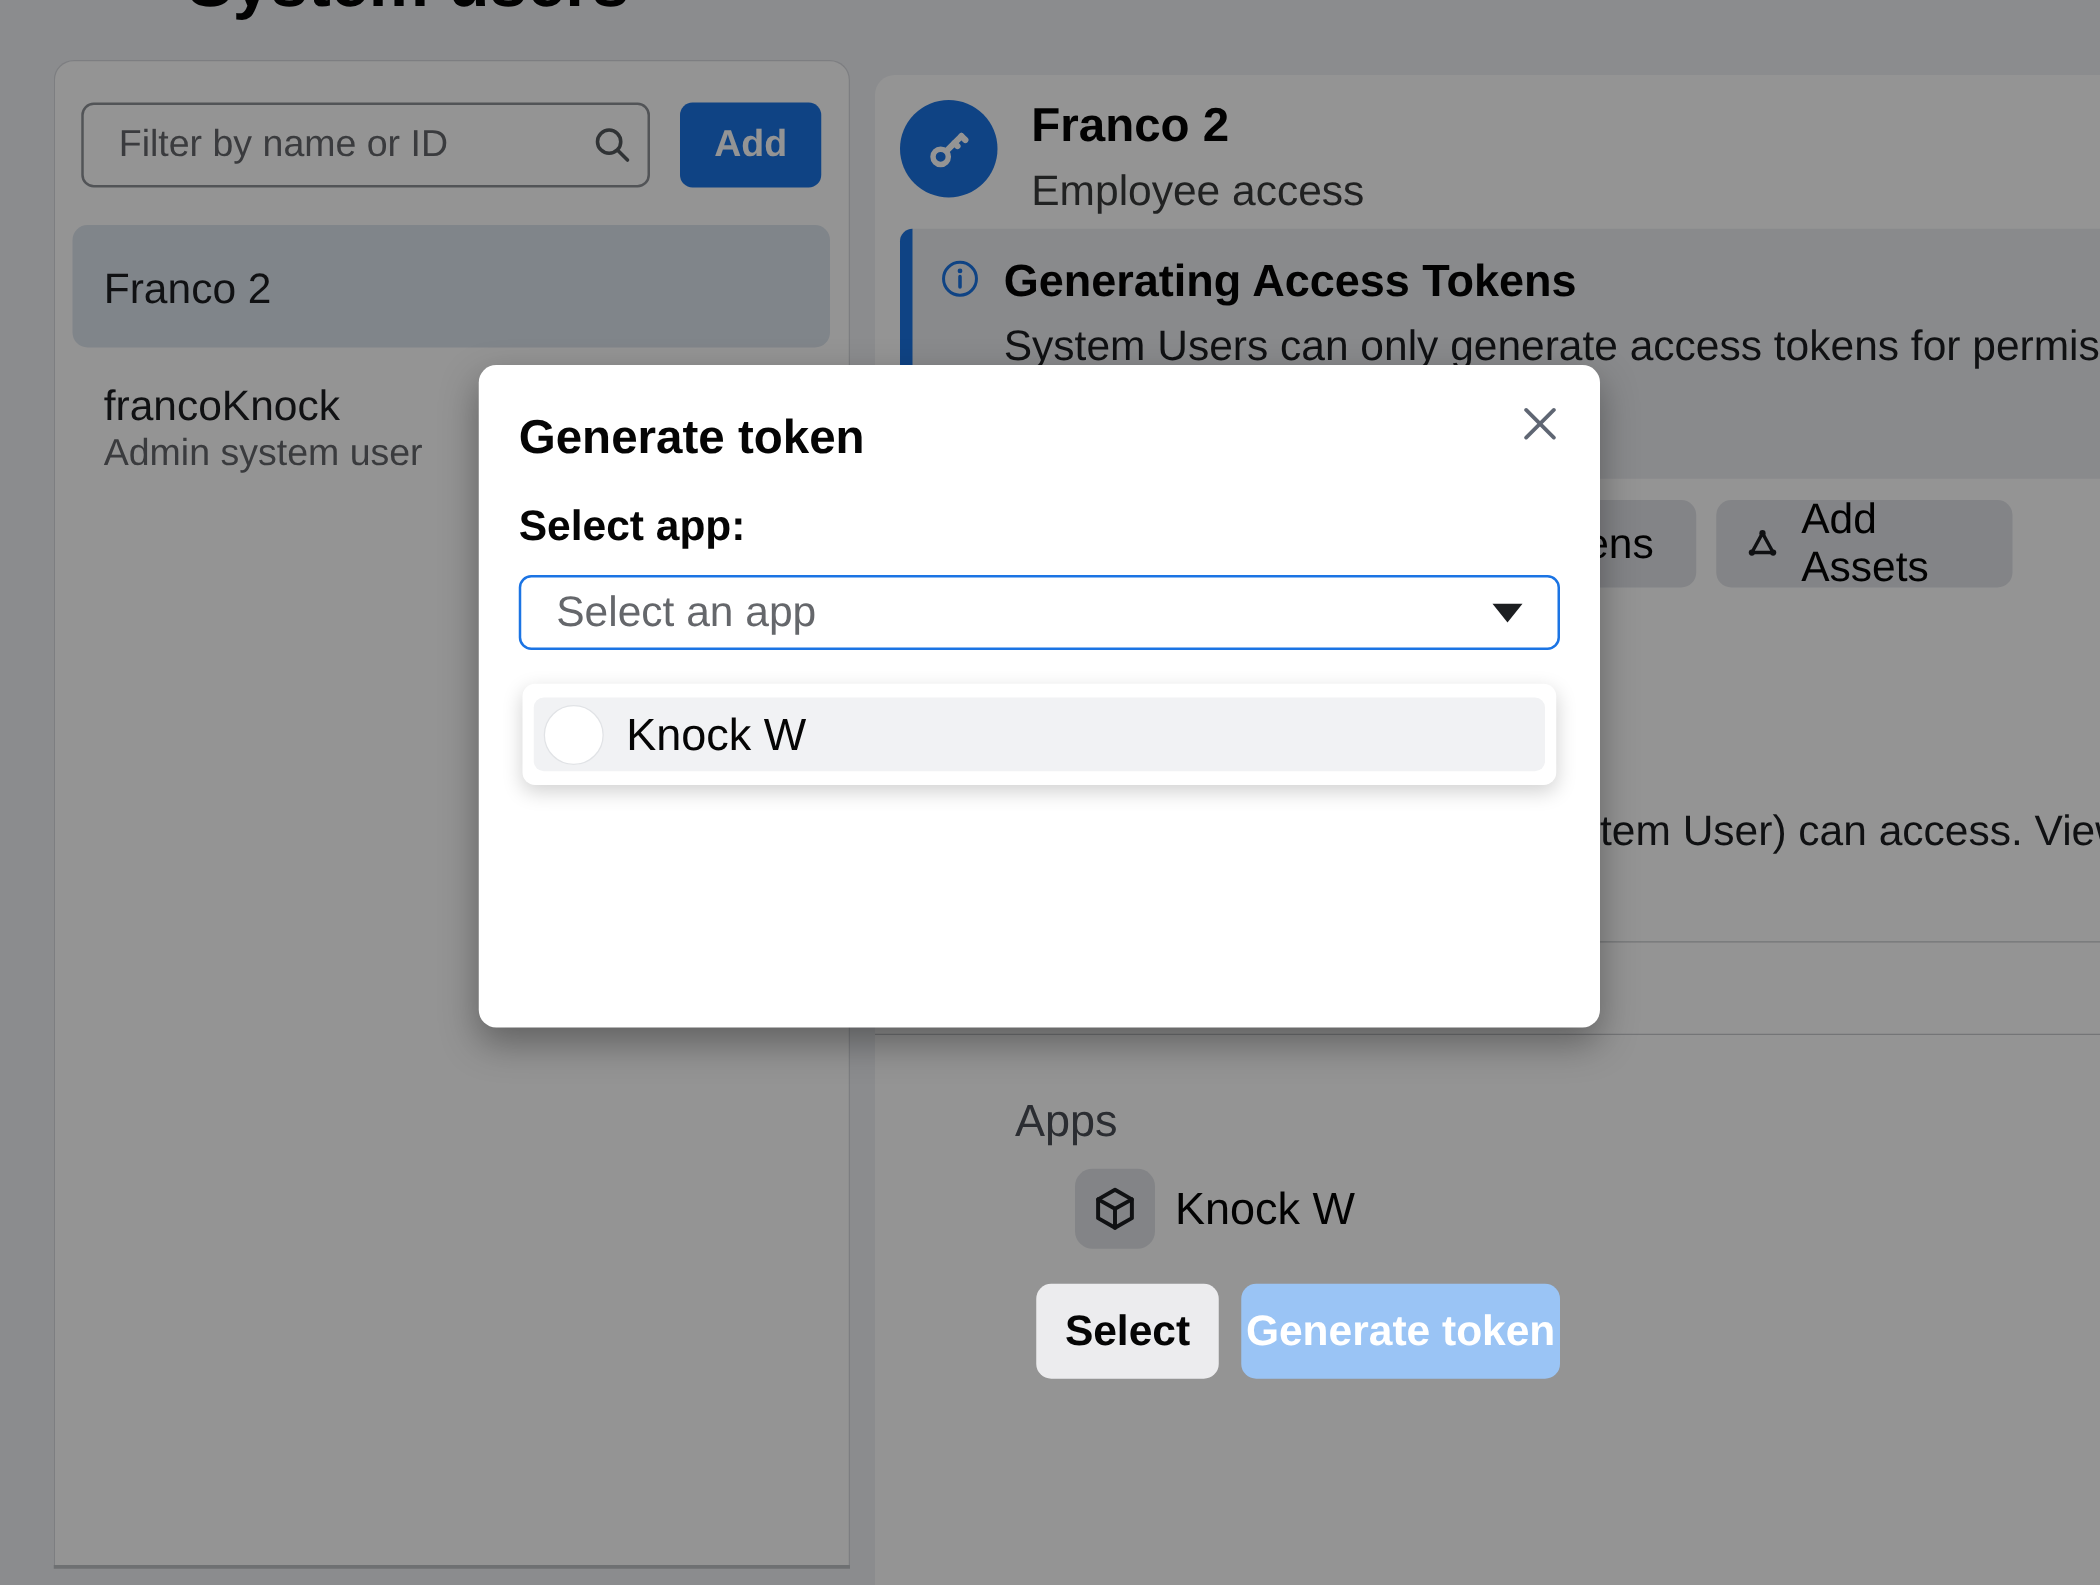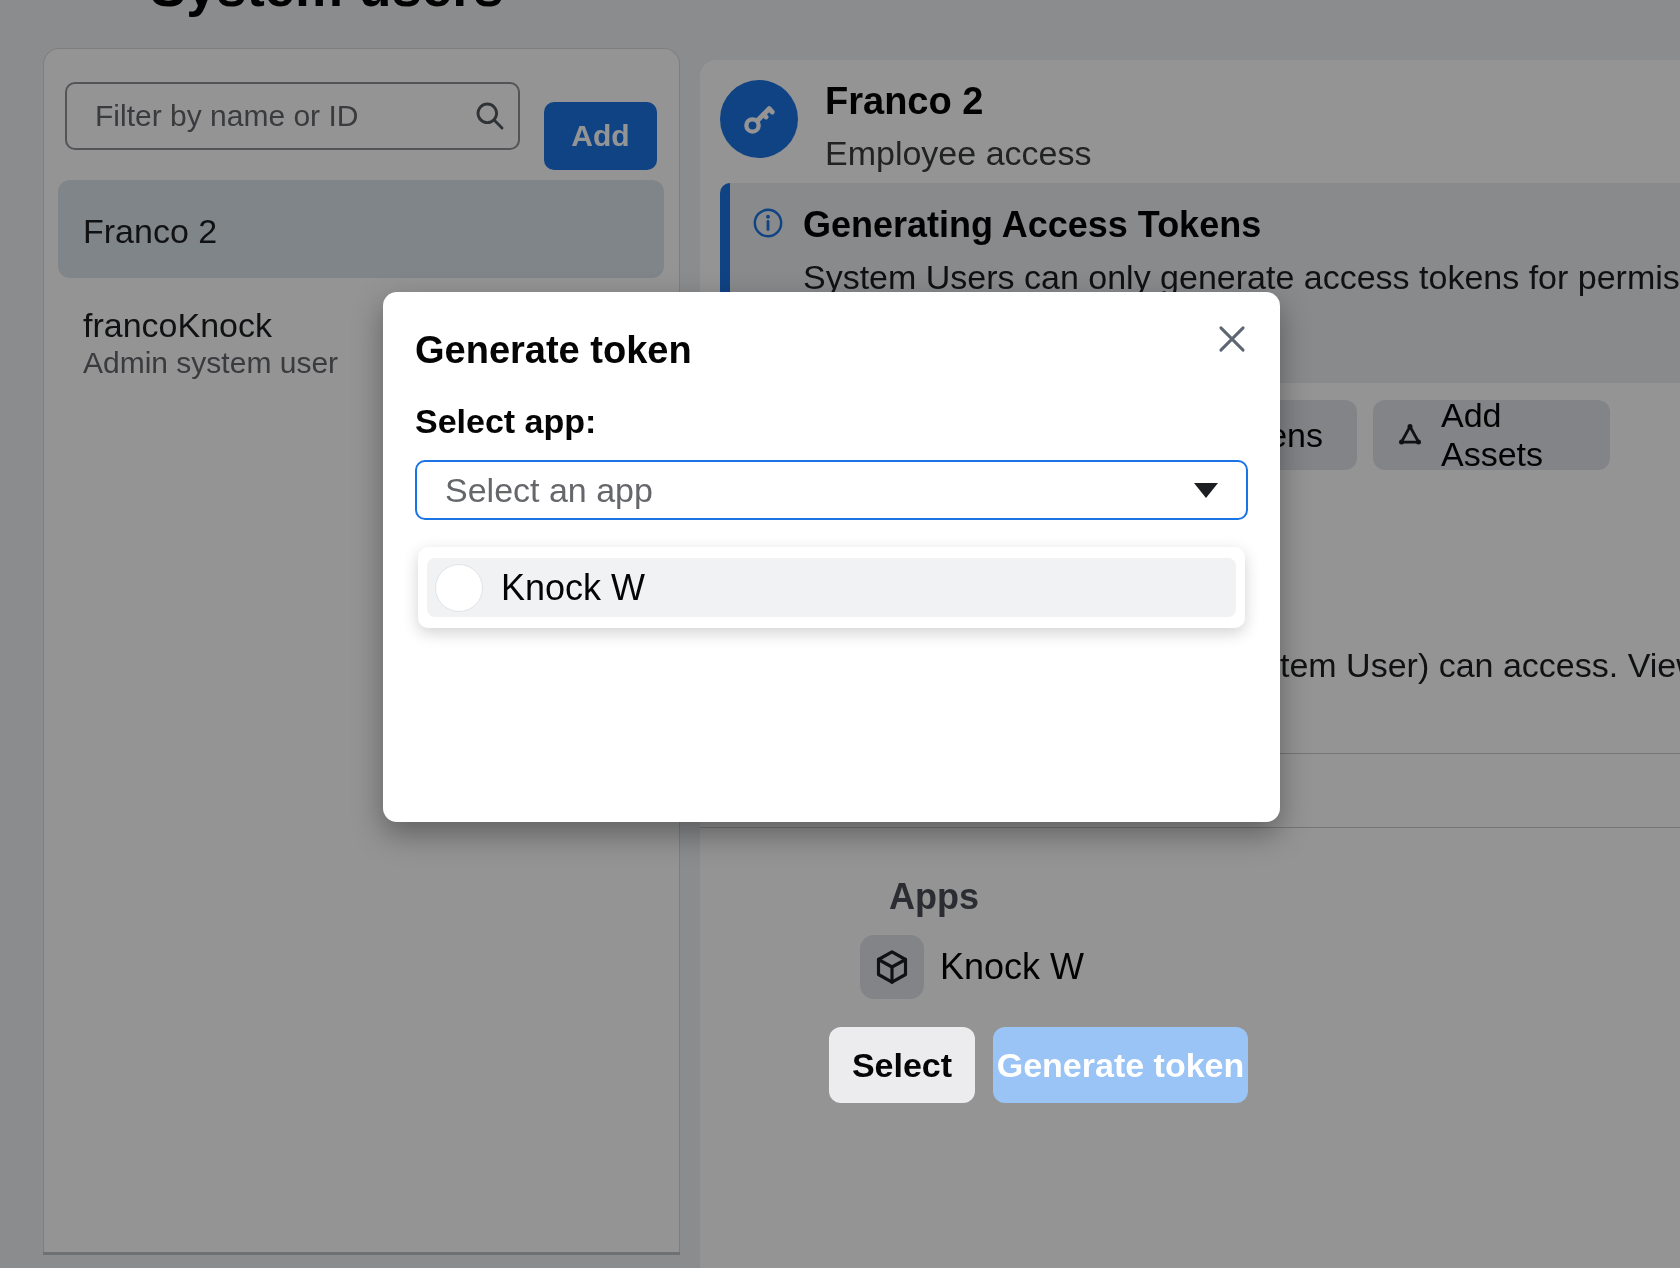--- a/index.html
+++ b/index.html
@@ -14,42 +14,42 @@
   .page-heading{left:150px;top:-44px;font-size:54px;font-weight:700;color:#050505;letter-spacing:.2px;}
   .card{background:#fff;}
   .left-card{left:43px;top:48px;width:637px;height:1206px;border-radius:16px 16px 0 0;border:1px solid #d8dadf;border-bottom:none;box-sizing:border-box;}
   .left-card-bottom{left:43px;top:1252px;width:637px;height:3px;background:#bec1c5;}
   .right-card{left:700px;top:60px;width:980px;height:1208px;border-radius:16px 0 0 0;}
   .filter-input{left:65px;top:82px;width:455px;height:68px;box-sizing:border-box;border:2px solid #8d9196;border-radius:10px;background:#fff;
     font-size:30px;color:#1c1e21;padding:0 64px 0 28px;outline:none;font-family:inherit;}
   .filter-input::placeholder{color:#65676b;}
   .search-ic{left:472px;top:98px;width:36px;height:36px;}
   .add-btn{left:544px;top:82px;width:113px;height:68px;border-radius:10px;background:#1b74e4;color:#fff;font-size:30px;font-weight:700;
-    display:flex;align-items:center;justify-content:center;margin-top:20px;}
+    display:flex;align-items:center;justify-content:center;}
   .row-selected{left:58px;top:180px;width:606px;height:98px;border-radius:12px;background:#dde5ee;}
   .row-selected-label{left:83px;top:212px;font-size:34px;color:#1c1e21;}
   .row2-name{left:83px;top:306px;font-size:34px;color:#1c1e21;}
   .row2-sub{left:83px;top:346px;font-size:30px;color:#65676b;}
   .key-badge{left:720px;top:80px;width:78px;height:78px;border-radius:50%;background:#1b74e4;display:flex;align-items:center;justify-content:center;}
   .detail-title{left:825px;top:80px;font-size:38px;font-weight:700;color:#050505;}
   .detail-sub{left:825px;top:134px;font-size:34px;color:#3a3b3c;}
   .info-card{left:720px;top:183px;width:960px;height:200px;background:#eceef1;border-radius:10px 0 0 10px;}
   .info-bar{left:720px;top:183px;width:10px;height:200px;background:#1b74e4;border-radius:10px 0 0 10px;}
   .info-ic{left:751px;top:206px;width:34px;height:34px;}
   .info-title{left:803px;top:204px;font-size:36px;font-weight:700;color:#050505;}
   .info-body{left:803px;top:258px;font-size:34px;color:#1c1e21;white-space:nowrap;}
   .btn-gray{background:#e2e4e9;border-radius:12px;display:flex;align-items:center;font-size:34px;color:#050505;box-sizing:border-box;}
   .tokens-btn{left:1200px;top:400px;width:157px;height:70px;justify-content:flex-end;padding-right:34px;}
   .assets-btn{left:1373px;top:400px;width:237px;height:70px;padding-left:22px;}
   .assets-btn .lbl{margin-left:16px;}
   .access-frag{left:1280px;top:646px;font-size:34px;color:#1c1e21;white-space:nowrap;}
   .hline{height:1px;background:#c8cacd;}
   .hl1{left:700px;top:753px;width:980px;}
   .hl2{left:700px;top:827px;width:980px;}
-  .apps-label{left:889px;top:876px;font-size:36px;font-weight:700;color:#4b4f56;}
+  .apps-label{left:812px;top:876px;font-size:36px;font-weight:400;color:#4b4f56;}
   .app-tile{left:860px;top:935px;width:64px;height:64px;border-radius:14px;background:#e2e4e9;display:flex;align-items:center;justify-content:center;}
   .app-name{left:940px;top:946px;font-size:36px;color:#050505;}
   
   .overlay{left:0;top:0;width:1680px;height:1268px;background:rgba(0,0,0,0.42);z-index:50;}
   
   .modal{left:383px;top:292px;width:897px;height:530px;background:#fff;border-radius:14px;z-index:100;
     box-shadow:0 12px 30px rgba(0,0,0,0.35);}
   .modal-title{left:32px;top:12px;height:92px;display:flex;align-items:center;font-size:38px;font-weight:700;color:#050505;}
   .close-btn{left:824px;top:22px;width:50px;height:50px;display:flex;align-items:center;justify-content:center;cursor:pointer;}
   .select-label{left:32px;top:110px;font-size:34px;font-weight:700;color:#050505;}

